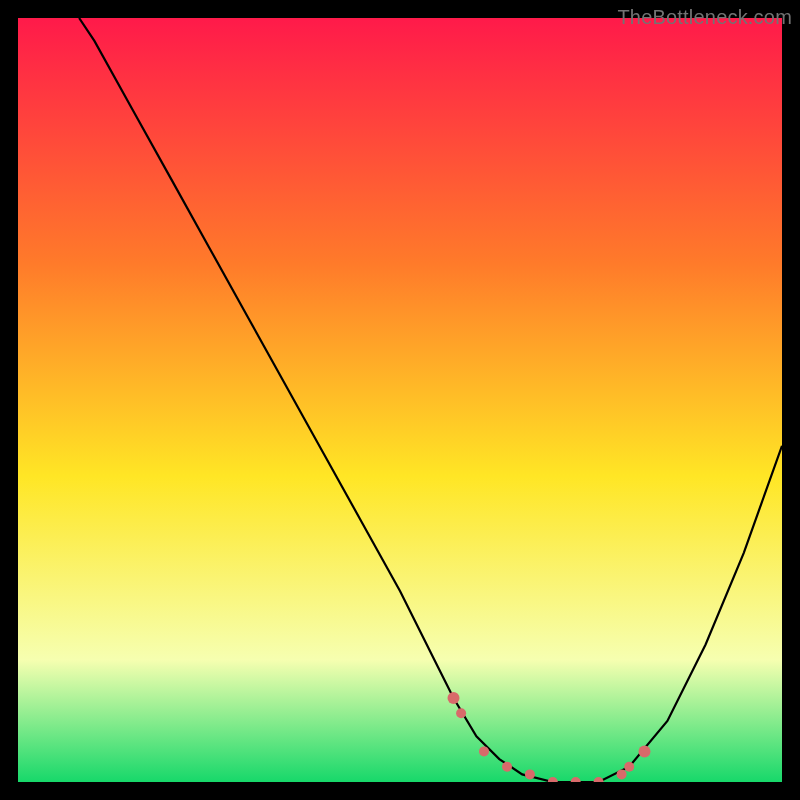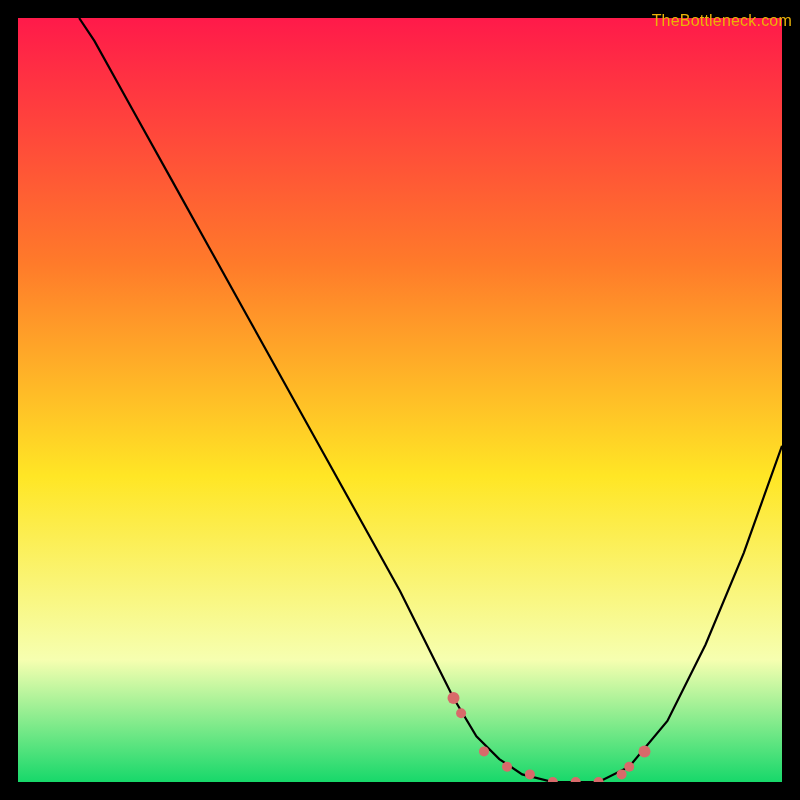--- a/index.html
+++ b/index.html
@@ -15,24 +15,24 @@
   }
   .plot {
     position: absolute;
     left: 0;
     top: 0;
     width: 764px;
     height: 764px;
   }
   .watermark {
     position: absolute;
-    top: 12px;
+    top: 6px;
     right: 8px;
-    color: #eab308;
-    font-size: 16px;
+    color: #737373;
+    font-size: 20px;
     font-weight: 500;
     letter-spacing: 0.2px;
   }
 </style>
 </head>
 <body>
 
 <div class="frame">
   <svg class="plot" viewBox="0 0 764 764">
     <defs>

